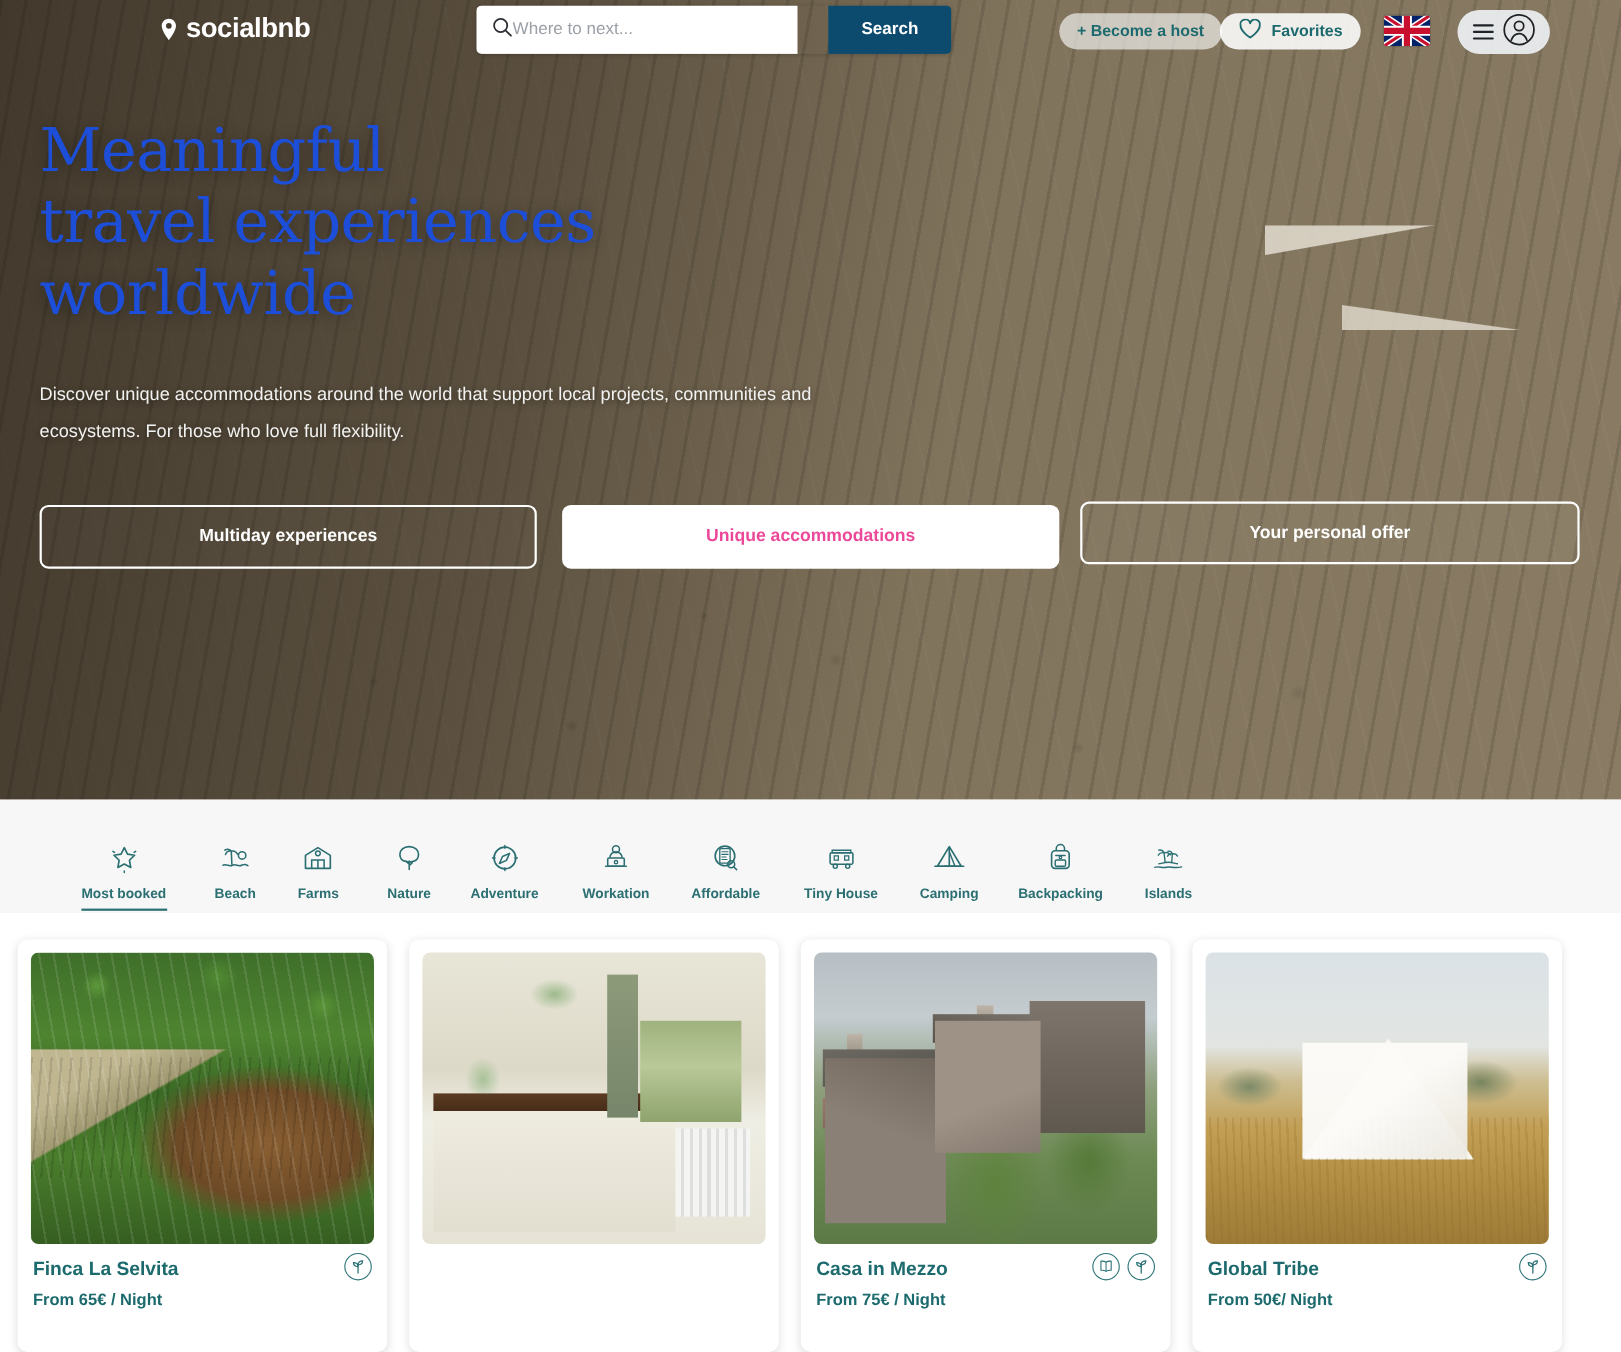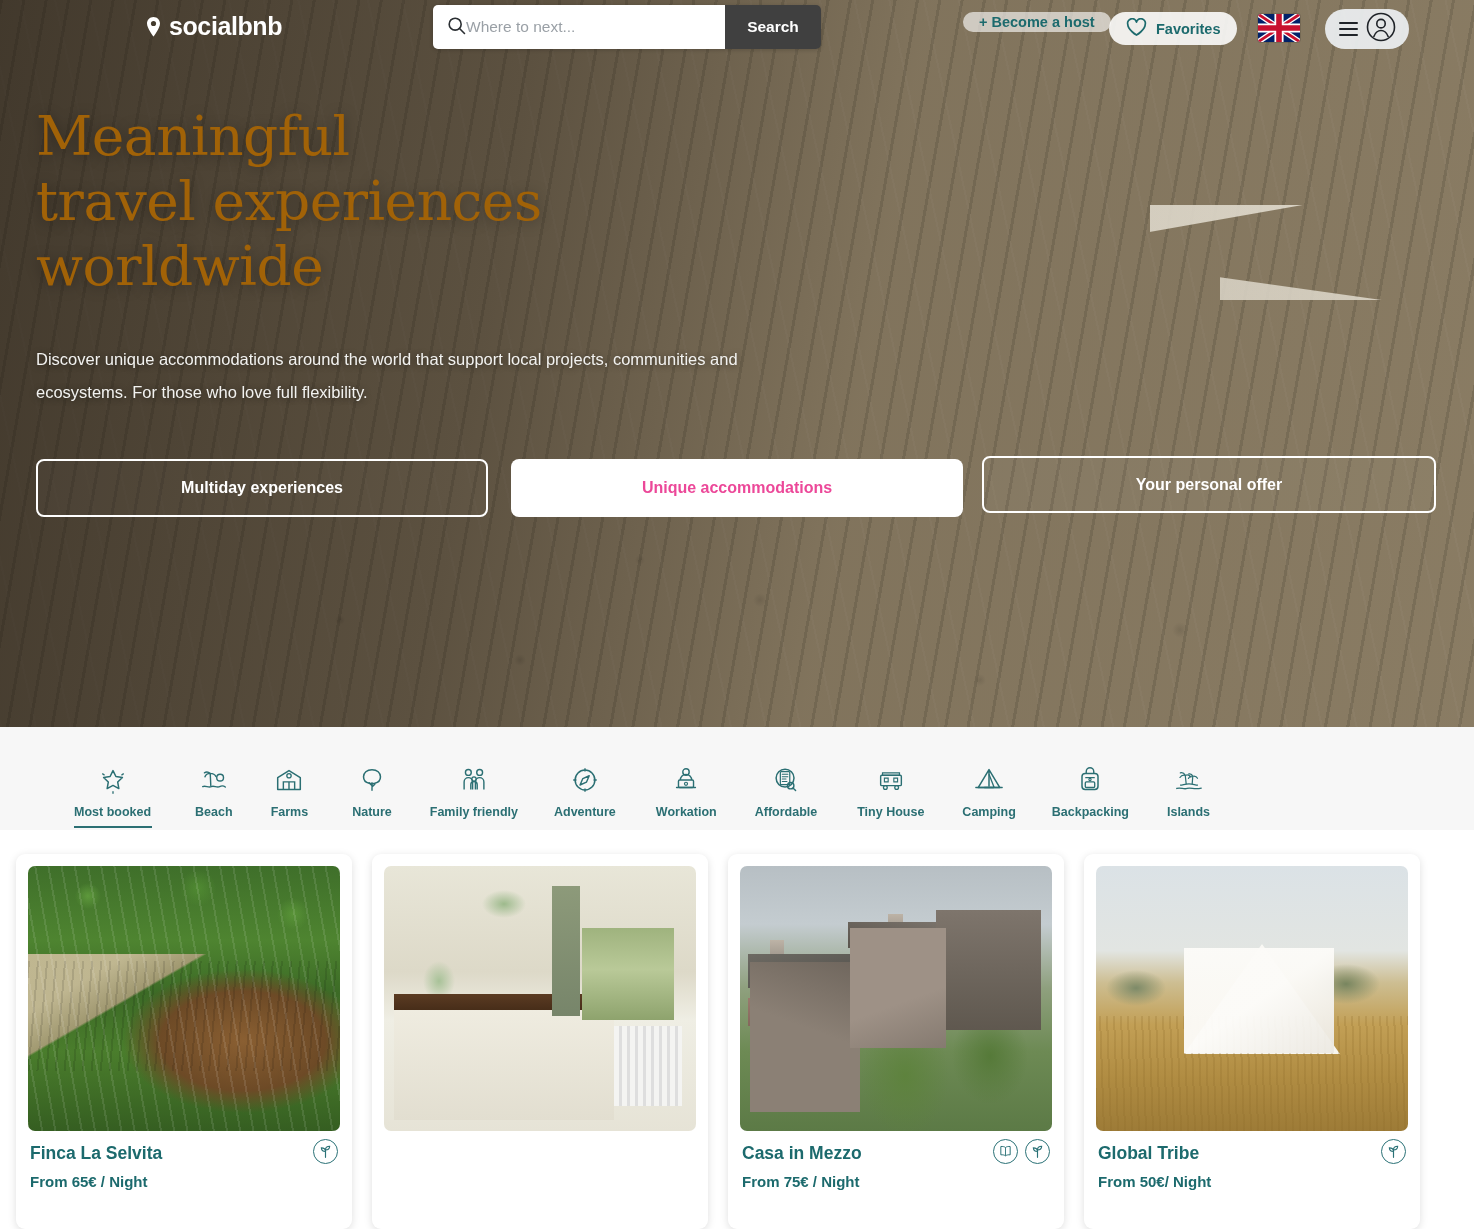--- a/index.html
+++ b/index.html
@@ -85,29 +85,29 @@
     padding: 0 14px;
   }
   .searchbox input {
     border: none; outline: none;
     font-family: "Liberation Sans", sans-serif;
     font-size: 15.5px; color: #3f4448;
     width: 100%; background: transparent;
   }
   .searchbox input::placeholder { color: #9aa0a6; }
   .search-btn {
-    width: 96px; background: #404040; color: #fff;
+    width: 112px; background: #0c4a6e; color: #fff;
     display: flex; align-items: center; justify-content: center;
     font-size: 15.5px; font-weight: 700; cursor: pointer;
-    border: none; font-family: "Liberation Sans", sans-serif;
+    border: none; font-family: "Liberation Sans", sans-serif; margin-left: 28px;
   }
 
   .host-btn {
     position: absolute; left: 963px; top: 12px;
-    height: 20px; padding: 0 16px;
+    height: 33px; padding: 0 16px;
     display: flex; align-items: center;
     background: rgba(255,255,255,.62);
     border-radius: 17px;
     color: #1c6a6d; font-size: 14.5px; font-weight: 700;
     cursor: pointer; white-space: nowrap;
   }
   .fav-btn {
     position: absolute; left: 1109px; top: 12px;
     height: 33px; padding: 0 17px;
     display: flex; align-items: center; gap: 9px;
@@ -130,21 +130,21 @@
     display: flex; align-items: center; justify-content: center; gap: 8px;
     cursor: pointer;
   }
   .burger { display: flex; flex-direction: column; gap: 4px; }
   .burger i { display: block; width: 19px; height: 2.2px; background: #1f2328; border-radius: 2px; }
 
   
   .hero-copy { position: absolute; left: 36px; top: 104px; z-index: 10; }
   .hero-title {
     font-family: "DejaVu Serif", serif;
-    color: #a16207; font-size: 55px; line-height: 1.18;
+    color: #1d4ed8; font-size: 55px; line-height: 1.18;
     font-weight: 400; letter-spacing: -.5px;
     text-shadow: 0 2px 14px rgba(0,0,0,.35);
   }
   .hero-sub {
     margin-top: 44px; max-width: 800px;
     color: #f2f2f0; font-size: 16.5px; line-height: 2.0;
     text-shadow: 0 1px 7px rgba(0,0,0,.45);
   }
 
   .cta-row {
@@ -435,32 +435,20 @@
   <div class="cat" style="margin-left:44px">
     <span class="cicon">
       <svg width="32" height="32" viewBox="0 0 34 34">
           <path d="M17 6c-5.5 0-9 3.4-9 7.6 0 3.6 2.6 6.2 6 6.8 1 .2 2 .8 3 .8s2-.6 3-.8c3.4-.6 6-3.2 6-6.8C26 9.4 22.5 6 17 6z" fill="none" stroke="#2b6f73" stroke-width="1.6"></path>
           <path d="M17 20v8M17 23l-3-3M17 24.5l3-3" fill="none" stroke="#2b6f73" stroke-width="1.5" stroke-linecap="round"></path>
         </svg>
     </span>
     <span class="clabel">Nature</span>
   </div>
 
-  <div class="cat" style="margin-left:38px">
-    <span class="cicon">
-      <svg width="32" height="32" viewBox="0 0 34 34">
-          <circle cx="11" cy="9" r="3.1" fill="none" stroke="#2b6f73" stroke-width="1.5"></circle>
-          <circle cx="23" cy="9" r="3.1" fill="none" stroke="#2b6f73" stroke-width="1.5"></circle>
-          <path d="M6.5 27v-8a4.5 4.5 0 019 0v8M18.5 27v-8a4.5 4.5 0 019 0v8" fill="none" stroke="#2b6f73" stroke-width="1.5"></path>
-          <circle cx="17" cy="16" r="2.3" fill="none" stroke="#2b6f73" stroke-width="1.4"></circle>
-          <path d="M13.6 27v-5a3.4 3.4 0 016.8 0v5" fill="none" stroke="#2b6f73" stroke-width="1.5"></path>
-        </svg>
-    </span>
-    <span class="clabel">Family friendly</span>
-  </div>
 
   <div class="cat" style="margin-left:36px">
     <span class="cicon">
       <svg width="32" height="32" viewBox="0 0 34 34">
           <circle cx="17" cy="17" r="10.5" fill="none" stroke="#2b6f73" stroke-width="1.6"></circle>
           <path d="M21.5 12.5l-3 6.8-6.8 3 3-6.8z" fill="none" stroke="#2b6f73" stroke-width="1.5" stroke-linejoin="round"></path>
           <path d="M17 5v2.5M17 26.5V29M5 17h2.5M26.5 17H29" stroke="#2b6f73" stroke-width="1.4" stroke-linecap="round"></path>
         </svg>
     </span>
     <span class="clabel">Adventure</span>

